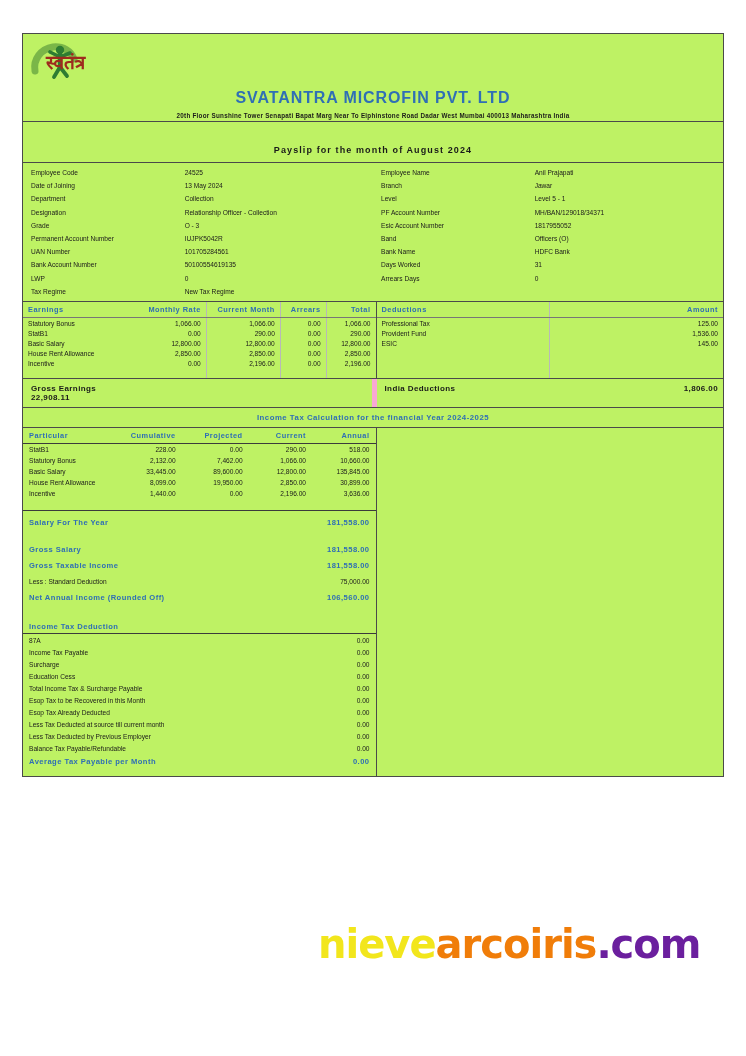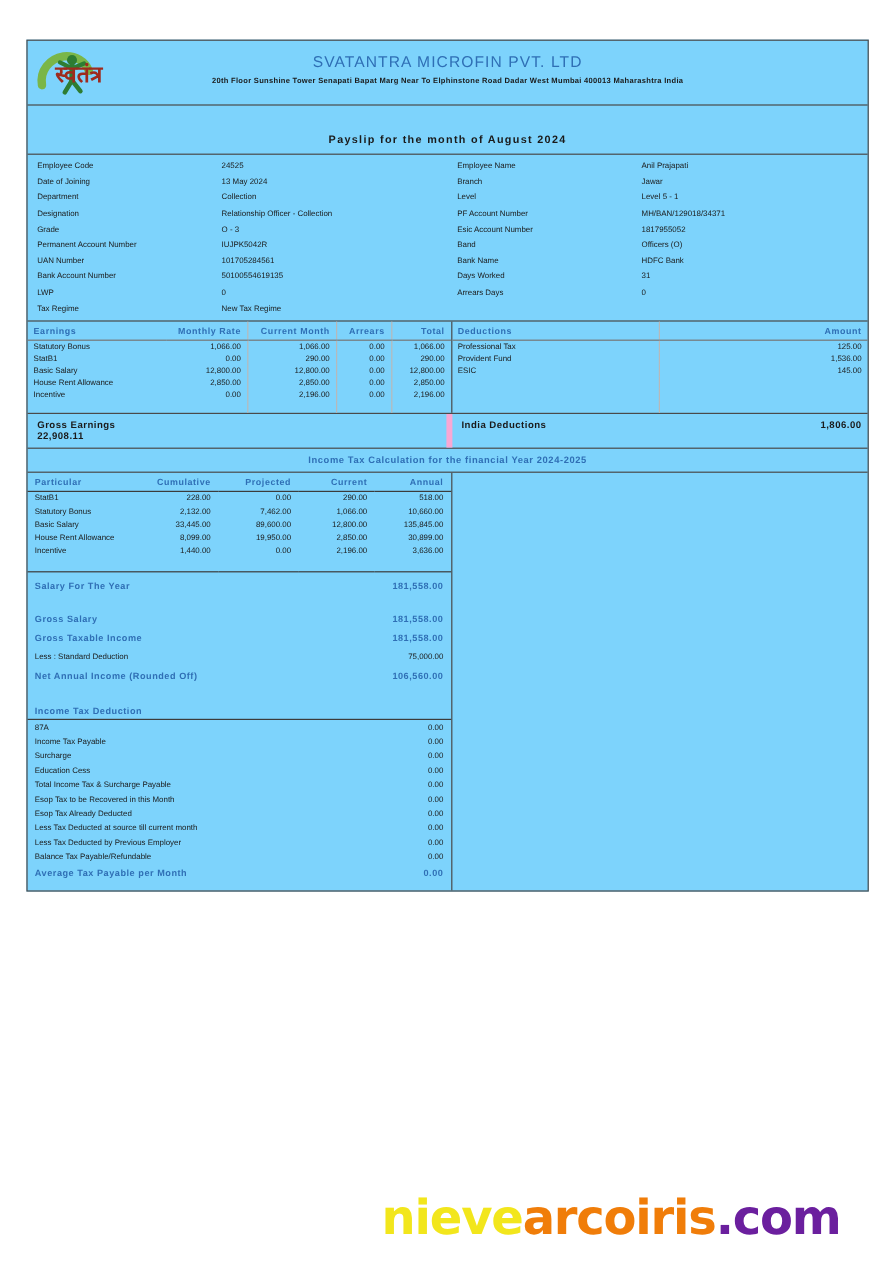--- a/index.html
+++ b/index.html
@@ -21,21 +21,21 @@
     width: 746px;
     height: 1056px;
   }
   .slip {
     position: absolute;
     left: 22px;
     top: 33px;
     width: 702px;
     border: 1px solid #4a4a4a;
     box-sizing: border-box;
-    background: #7dd3fc;
+    background: #bef264;
   }
 
   
   .hdr {
     display: flex;
     align-items: flex-start;
     padding: 4px 6px 2px 6px;
     border-bottom: 1px solid #4a4a4a;
   }
   .logo-cell {
@@ -50,23 +50,24 @@
     font-family: "DejaVu Sans", sans-serif;
     font-size: 19px;
     font-weight: 700;
     color: #9e2b1e;
     letter-spacing: 0px;
     line-height: 1;
   }
   .co-cell { flex: 1 1 auto; text-align: center; padding-top: 6px; }
   .co-name {
     color: #2f6fb5;
-    font-weight: 400;
-    font-size: 13px;
+    font-weight: 700;
+    font-size: 16px;
     letter-spacing: 0.9px;
+    margin-top: 45px;
   }
   .co-addr {
     font-size: 6.3px;
     font-weight: 700;
     letter-spacing: 0.25px;
     margin-top: 5px;
     color: #1a1a1a;
   }
   .spacer-cell { width: 118px; flex: 0 0 118px; }
   .payslip-title {
@@ -209,21 +210,21 @@
   }
   .itd-row.total {
     font-size: 7.6px; font-weight: 700; color: #2f6fb5; letter-spacing: 0.45px;
     padding-top: 3px; padding-bottom: 4px;
   }
   .tail { height: 6px; }
 
   
   .wm {
     position: absolute;
-    left: 318px; top: 992px;
+    left: 318px; top: 921px;
     font-family: "DejaVu Sans", sans-serif;
     font-size: 40px;
     font-weight: 700;
     letter-spacing: -1px;
     white-space: nowrap;
   }
   .wm .a { color: #f2e61c; }
   .wm .b { color: #f07d09; }
   .wm .c { color: #6b1f9e; }
 </style>

